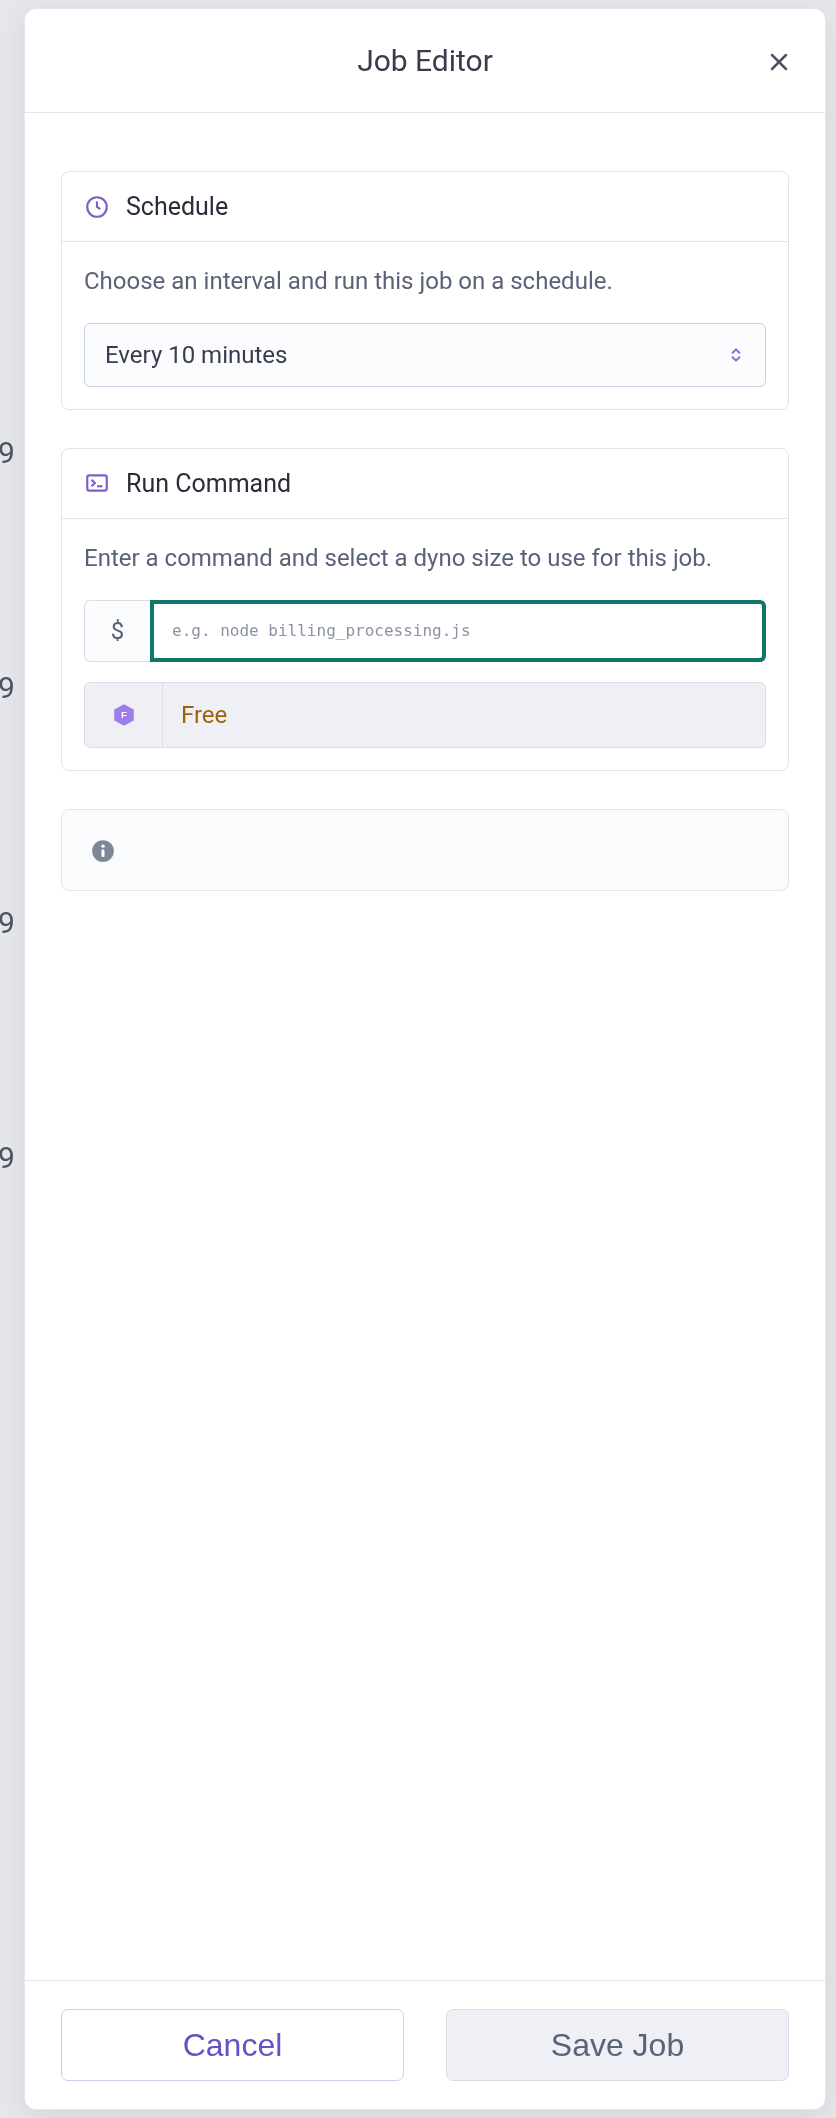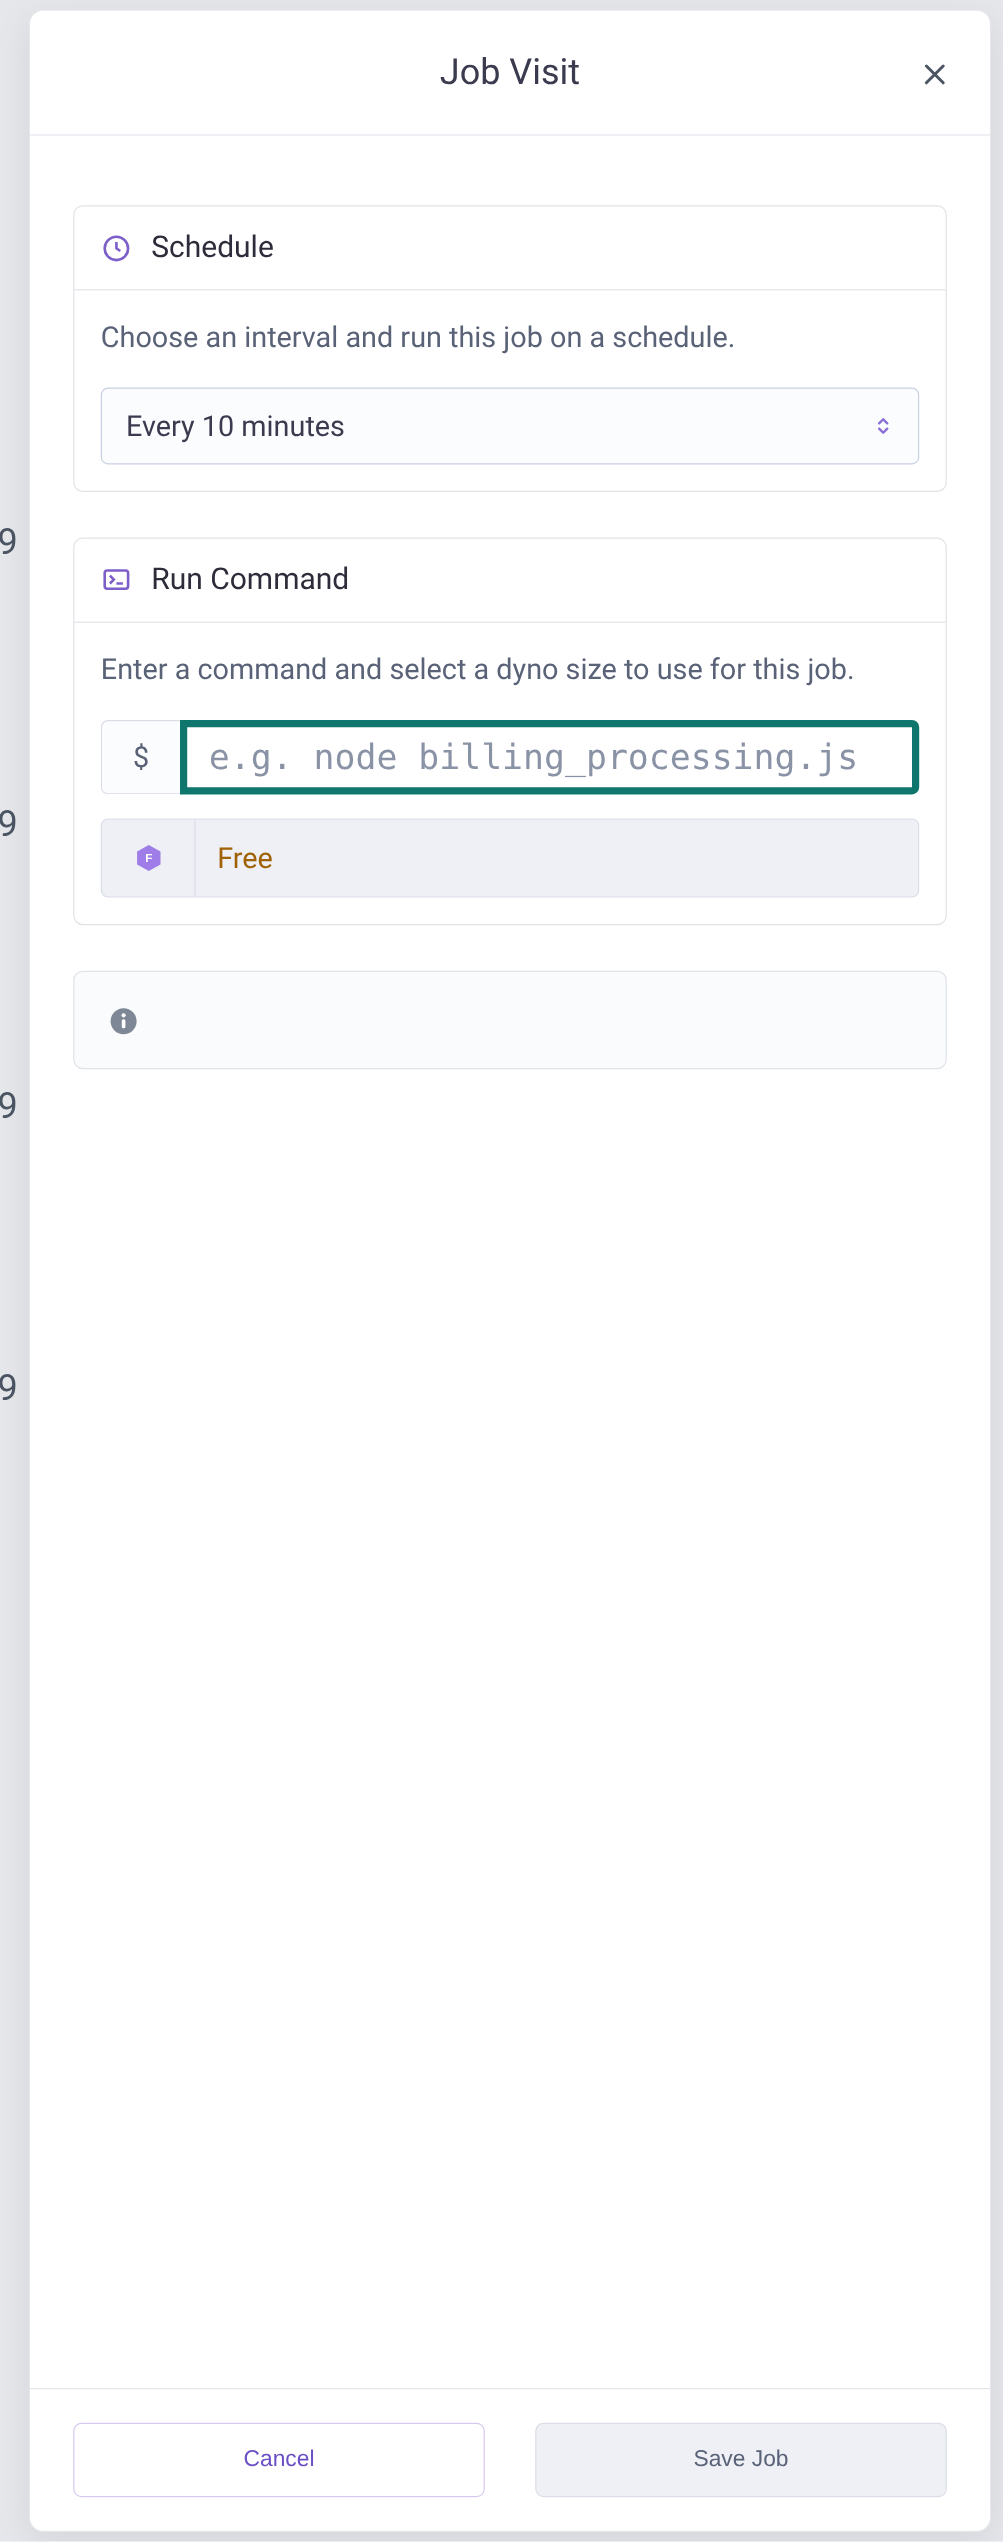--- a/index.html
+++ b/index.html
@@ -132,24 +132,24 @@
     display: flex;
     align-items: center;
     justify-content: center;
     background: #fbfcfe;
     color: #596277;
     font-size: 24px;
   }
   .cmd-input {
     flex: 1;
     height: 62px;
-    border: 6px solid #0f766e;
+    border: 4px solid #0f766e;
     border-radius: 0 6px 6px 0;
     padding: 0 18px;
-    font-size: 29px;
+    font-size: 16px;
     font-family: ui-monospace, SFMono-Regular, Menlo, Monaco, Consolas, monospace;
     color: #3b3b4f;
     background: #fff;
   }
   .cmd-input::placeholder {
     color: #8a93a6;
     font-family: ui-monospace, SFMono-Regular, Menlo, Monaco, Consolas, monospace;
   }
   .dyno-select {
     display: flex;
@@ -197,23 +197,23 @@
     text-decoration: underline;
   }
   .modal-footer {
     border-top: 1px solid #e5e7eb;
     padding: 28px 36px;
     display: flex;
     gap: 24px;
   }
   .btn {
     flex: 1;
-    height: 62px;
+    height: 72px;
     border-radius: 7px;
-    font-size: 19px;
+    font-size: 32px;
     font-weight: 500;
     cursor: pointer;
     border: 1px solid #d6c9ef;
   }
   .btn-cancel {
     background: #fff;
     color: #6b4fc4;
   }
   .btn-save {
     background: #eef0f5;
@@ -232,21 +232,21 @@
 <div class="bg-hint">
   <div>&nbsp;</div>
   <div>9</div>
   <div>9</div>
   <div>9</div>
   <div>9</div>
 </div>
 
 <div class="modal">
   <div class="modal-header">
-    <span class="modal-title">Job Visit</span>
+    <span class="modal-title">Job Editor</span>
     <button class="close-btn">
       <svg viewBox="0 0 24 24" fill="none" stroke="currentColor" stroke-width="2.5" stroke-linecap="round">
         <line x1="5" y1="5" x2="19" y2="19"></line>
           <line x1="19" y1="5" x2="5" y2="19"></line>
       </svg>
     </button>
   </div>
 
   <div class="modal-body">
 

